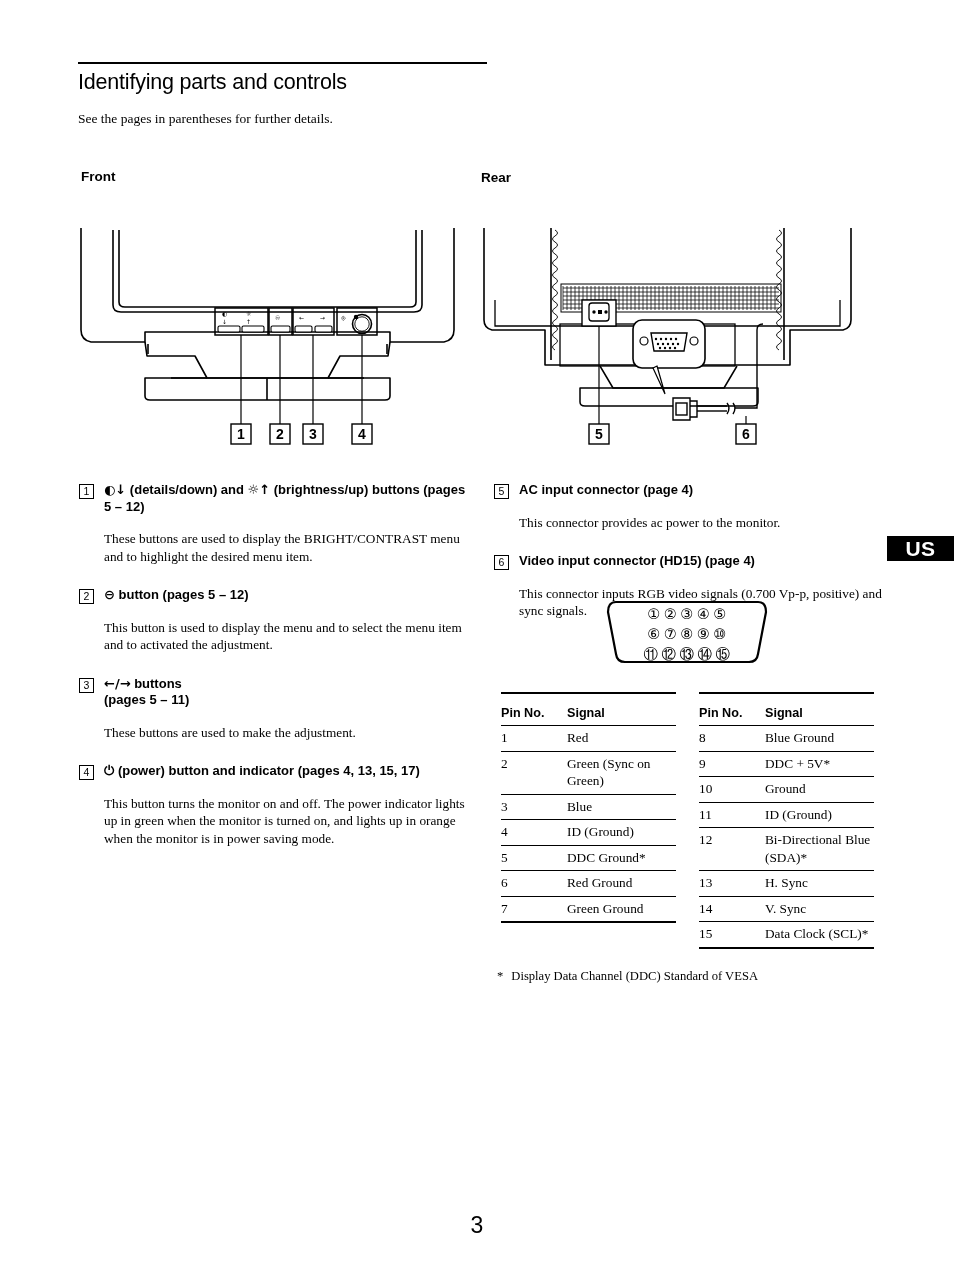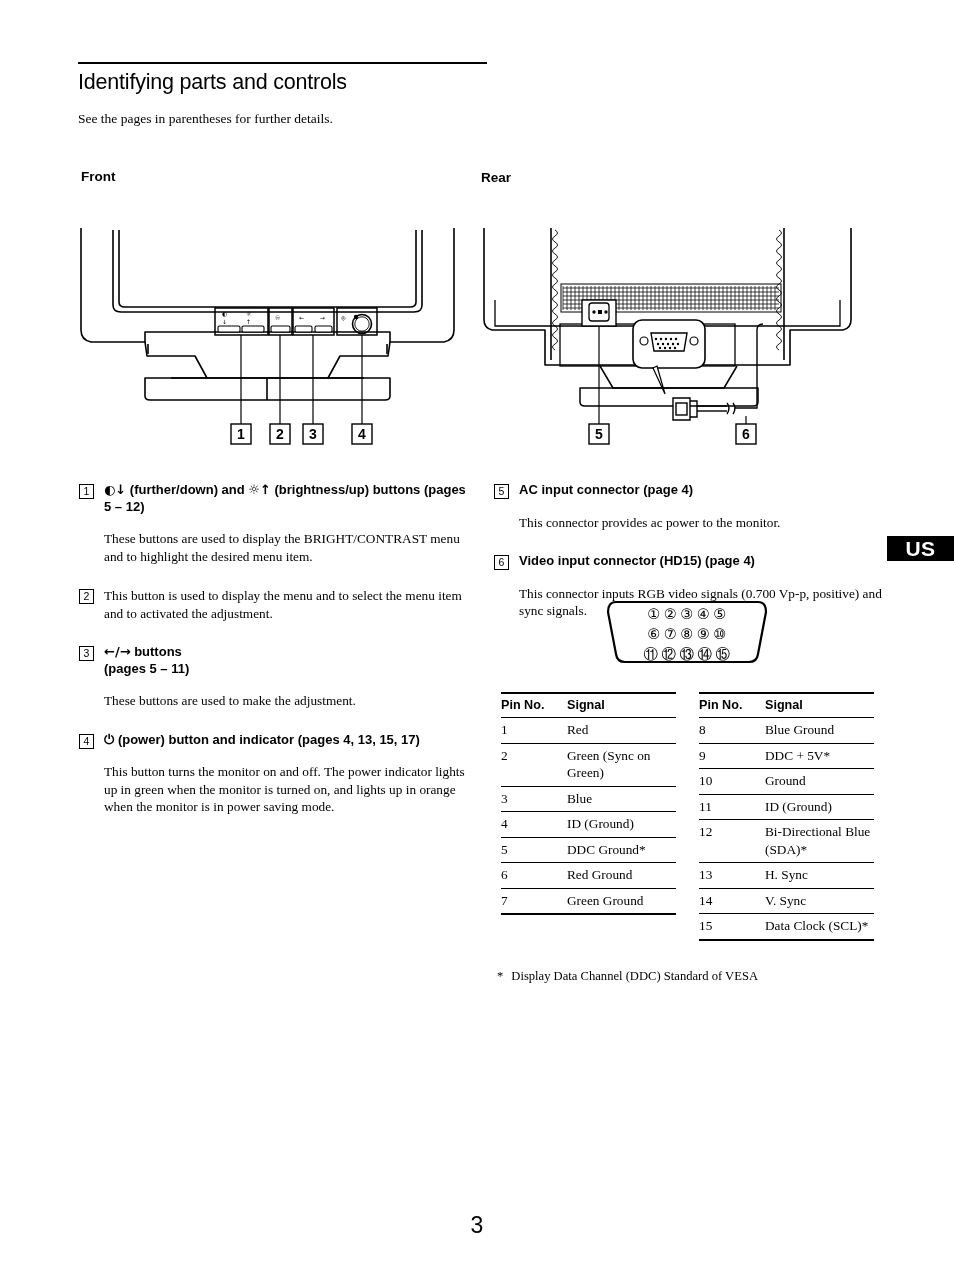--- a/index.html
+++ b/index.html
@@ -178,21 +178,21 @@
 
   .pin-table table {
     border-collapse: collapse;
     width: 100%;
   }
   .pin-table th {
     font-family: "Liberation Sans", sans-serif;
     font-weight: bold;
     font-size: 12.6px;
     text-align: left;
-    padding: 4px 0 5px 0;
+    padding: 12px 0 5px 0;
   }
   .pin-table thead tr {
     border-top: 2.5px solid #000;
     border-bottom: 1px solid #000;
   }
   .pin-table td {
     padding: 3px 0 4px 0;
     vertical-align: top;
     border-bottom: 1px solid #000;
     line-height: 17.5px;
@@ -450,26 +450,27 @@
         <rect x="261" y="204" width="20" height="20" fill="#fff" stroke="#000" stroke-width="1.4"></rect>
         <text x="271" y="219" text-anchor="middle" font-family="Liberation Sans, sans-serif" font-weight="bold" font-size="14">6</text>
       </g>
     </svg>
   </div>
 
   <div class="items left">
 
     <div class="item">
       <div class="item-num">1</div>
-      <div class="item-head"><span class="gl">◐↓</span><span> (further/down) and </span><span class="gl">☼↑</span><span> (brightness/up) buttons (pages 5 – 12)</span></div>
+      <div class="item-head"><span class="gl">◐↓</span><span> (details/down) and </span><span class="gl">☼↑</span><span> (brightness/up) buttons (pages 5 – 12)</span></div>
       <div class="item-body">These buttons are used to display the BRIGHT/CONTRAST menu and to highlight the desired menu item.</div>
     </div>
 
     <div class="item" style="margin-top:22px;">
       <div class="item-num">2</div>
+      <div class="item-head"><span class="gl">⊖</span><span> button (pages 5 – 12)</span></div>
       <div class="item-body">This button is used to display the menu and to select the menu item and to activated the adjustment.</div>
     </div>
 
     <div class="item" style="margin-top:22px;">
       <div class="item-num">3</div>
       <div class="item-head"><span class="gl">←/→</span><span> buttons</span></div>
       <div class="item-head">(pages 5 – 11)</div>
       <div class="item-body">These buttons are used to make the adjustment.</div>
     </div>
 

